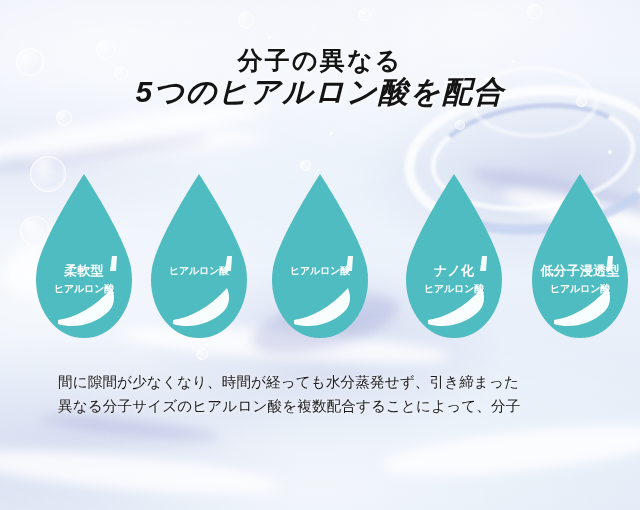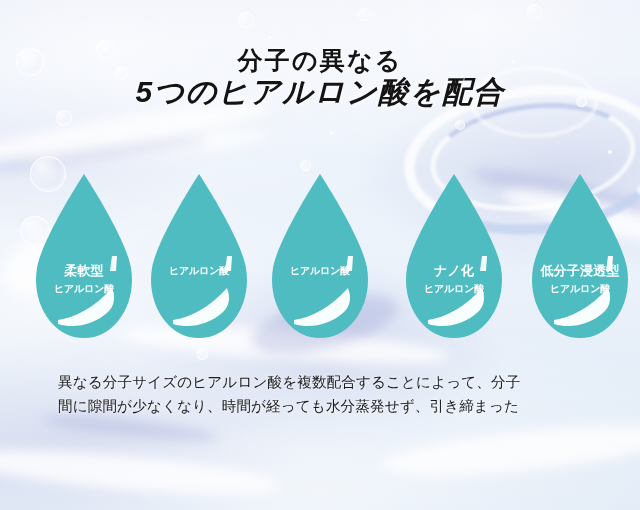--- a/index.html
+++ b/index.html
@@ -203,17 +203,17 @@
           <path d="M82 84 L87 84 L86 99 L80 99 Z" fill="#ffffff" opacity="0.95"></path>
         </svg>
         <div class="drop-label">
           <span class="t1">低分子浸透型</span>
           <span class="t2">ヒアルロン酸</span>
         </div>
       </div>
     </div>
 
   <div class="para">
+    <span>間に隙間が少なくなり、時間が経っても水分蒸発せず、引き締まった</span>
     <span>異なる分子サイズのヒアルロン酸を複数配合することによって、分子</span>
-    <span>間に隙間が少なくなり、時間が経っても水分蒸発せず、引き締まった</span>
   </div>
 
 </div>
 
 </body></html>

